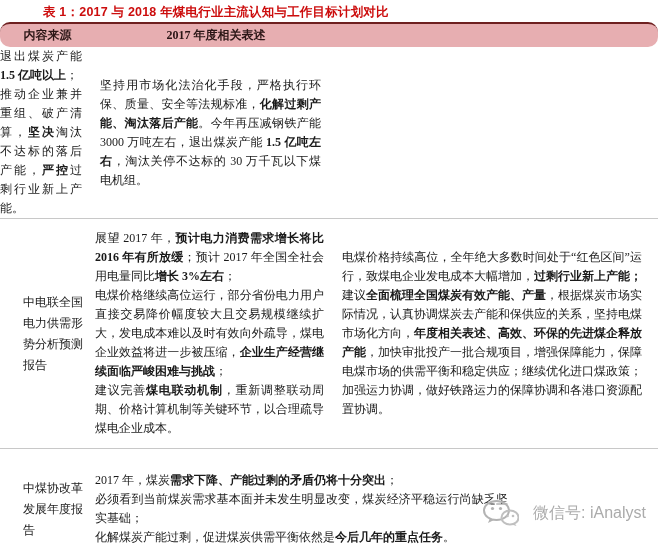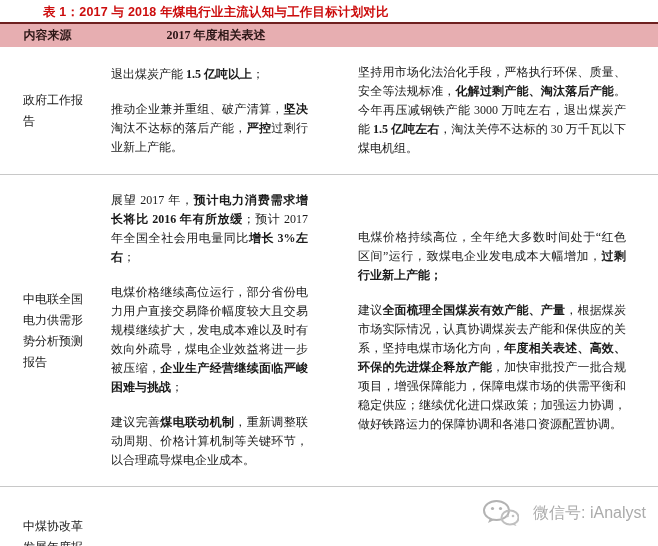--- a/index.html
+++ b/index.html
@@ -20,40 +20,40 @@
     color:var(--title-red);font-weight:bold;font-size:12.5px;
     padding:4px 4px 1px 4px;letter-spacing:0.2px;
     font-family:"Liberation Sans","DejaVu Sans",sans-serif;
     white-space:nowrap;
     margin-left:39px;
   }
   .thead{
     display:grid;grid-template-columns:95px 242px 1fr;
     background:var(--header-bg);border-top:2px solid var(--table-top-border);
     height:23px;align-items:center;
-    font-weight:bold;font-size:12px;color:#2b1616;
+    font-weight:bold;font-size:12px;color:#2b1616;border-radius:10px;
   }
   .th{text-align:center;}
   .trow{
     display:grid;grid-template-columns:95px 242px 1fr;
     align-items:center;
     font-size:12px;line-height:19px;color:var(--body-text);
   }
   .trow.row1{min-height:126px;}
   .trow.row2{min-height:229px;}
   .trow.row3{grid-template-columns:95px 1fr;min-height:120px;}
   .source{
     padding:0 4px 0 23px;font-size:12px;line-height:21px;
     align-self:center;text-align:left;
   }
   .cell{text-align:justify;align-self:center;}
   .cell-2017{padding-right:13px;}
   .cell-2018{padding-left:5px;padding-right:16px;}
   .cell-wide{padding-right:150px;}
-  .para{margin:16px;}
+  .para{margin:0;}
   .b{font-weight:bold;}
   .divider{border-top:1px solid var(--divider);height:0;}
   .table-bottom{border-top:2px solid var(--bottom-border);height:0;}
   .footer{
     font-size:11px;color:#333;padding:6px 2px 0 2px;letter-spacing:0.5px;
   }
   .watermark{
     position:absolute;right:12px;top:500px;
     display:flex;align-items:center;gap:14px;
     color:var(--watermark);font-size:16px;
@@ -69,21 +69,20 @@
   <div class="title">表 1：2017 与 2018 年煤电行业主流认知与工作目标计划对比</div>
 
   <div>
 
     <div class="thead">
       <div class="th">内容来源</div>
       <div class="th">2017 年度相关表述</div>
     </div>
 
     <div class="trow row1">
-      <div class="source">政府工作报告</div>
       <div class="cell cell-2017">
           <div class="para"><span>退出煤炭产能 </span><span class="b">1.5 亿吨以上</span><span>；</span></div>
           <div class="para"><span>推动企业兼并重组、破产清算，</span><span class="b">坚决</span><span>淘汰不达标的落后产能，</span><span class="b">严控</span><span>过剩行业新上产能。</span></div>
         </div>
       <div class="cell cell-2018">
           <div class="para"><span>坚持用市场化法治化手段，严格执行环保、质量、安全等法规标准，</span><span class="b">化解过剩产能、淘汰落后产能</span><span>。今年再压减钢铁产能 3000 万吨左右，退出煤炭产能 </span><span class="b">1.5 亿吨左右</span><span>，淘汰关停不达标的 30 万千瓦以下煤电机组。</span></div>
         </div>
     </div>
 
     <div class="divider"></div>
@@ -98,20 +97,25 @@
       <div class="cell cell-2018">
           <div class="para"><span>电煤价格持续高位，全年绝大多数时间处于“红色区间”运行，致煤电企业发电成本大幅增加，</span><span class="b">过剩行业新上产能；</span></div>
           <div class="para"><span>建议</span><span class="b">全面梳理全国煤炭有效产能、产量</span><span>，根据煤炭市场实际情况，认真协调煤炭去产能和保供应的关系，坚持电煤市场化方向，</span><span class="b">年度相关表述、高效、环保的先进煤企释放产能</span><span>，加快审批投产一批合规项目，增强保障能力，保障电煤市场的供需平衡和稳定供应；继续优化进口煤政策；加强运力协调，做好铁路运力的保障协调和各港口资源配置协调。</span></div>
         </div>
     </div>
 
     <div class="divider"></div>
 
     <div class="trow row3">
       <div class="source">中煤协改革发展年度报告</div>
+      <div class="cell cell-wide">
+          <div class="para"><span>2017 年，煤炭</span><span class="b">需求下降、产能过剩的矛盾仍将十分突出</span><span>；</span></div>
+          <div class="para"><span>必须看到当前煤炭需求基本面并未发生明显改变，煤炭经济平稳运行尚缺乏坚实基础；</span></div>
+          <div class="para"><span>化解煤炭产能过剩，促进煤炭供需平衡依然是</span><span class="b">今后几年的重点任务</span><span>。</span></div>
+        </div>
     </div>
 
     <div class="table-bottom"></div>
   </div>
 
   <div class="footer">资料来源：新华社、中电联、中国煤炭新闻网，浙商证券研究所</div>
 
   <div class="watermark">
     <span class="wechat-icon">
       <svg width="36" height="27" viewBox="0 0 36 27" aria-hidden="true">

